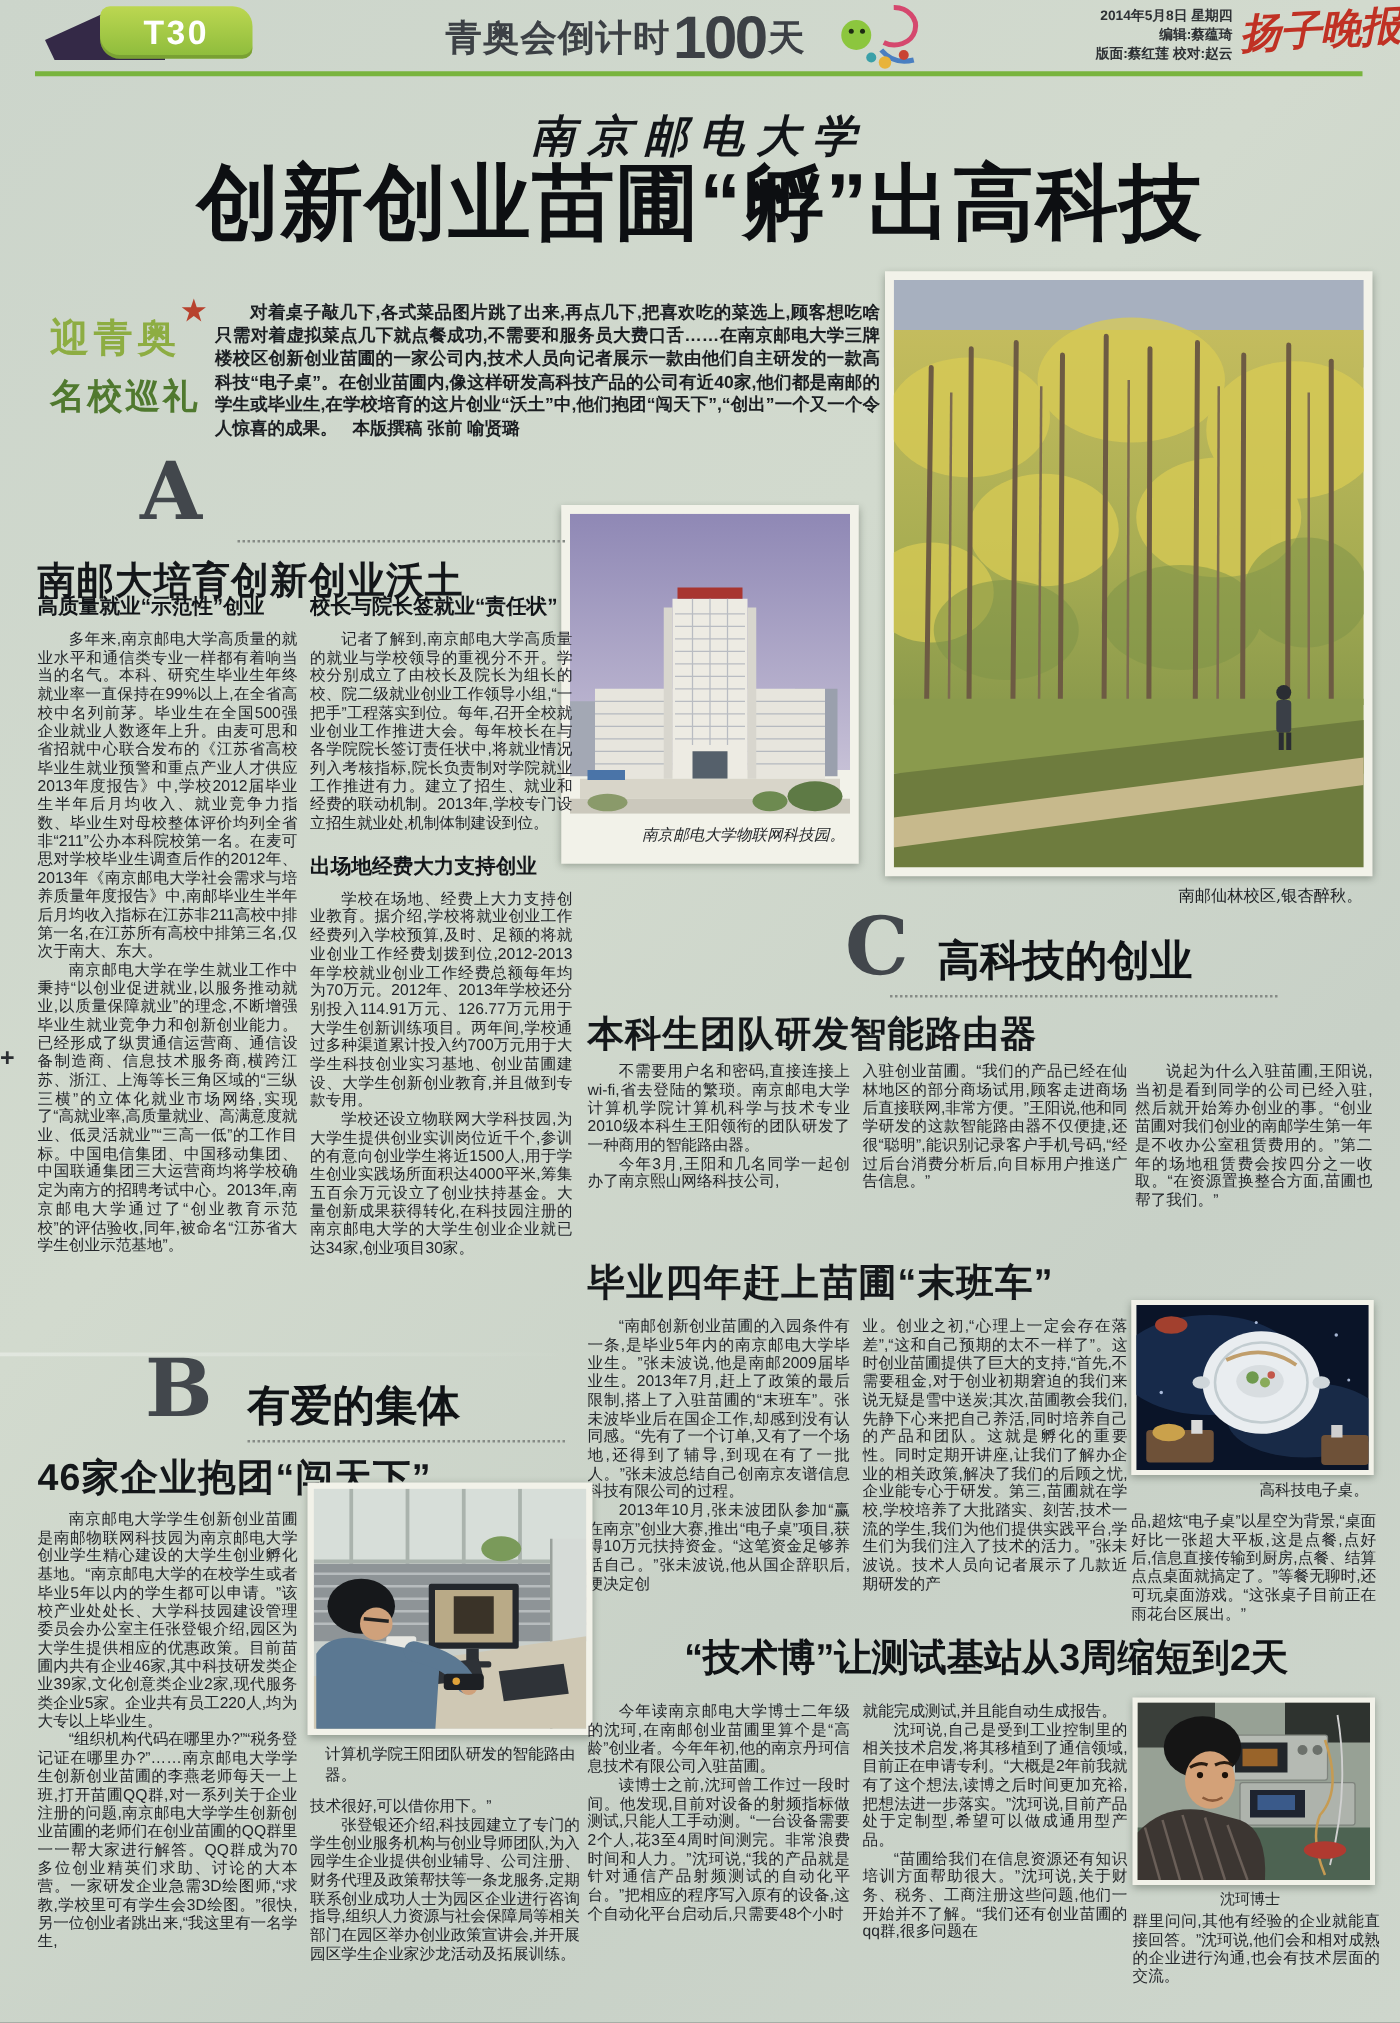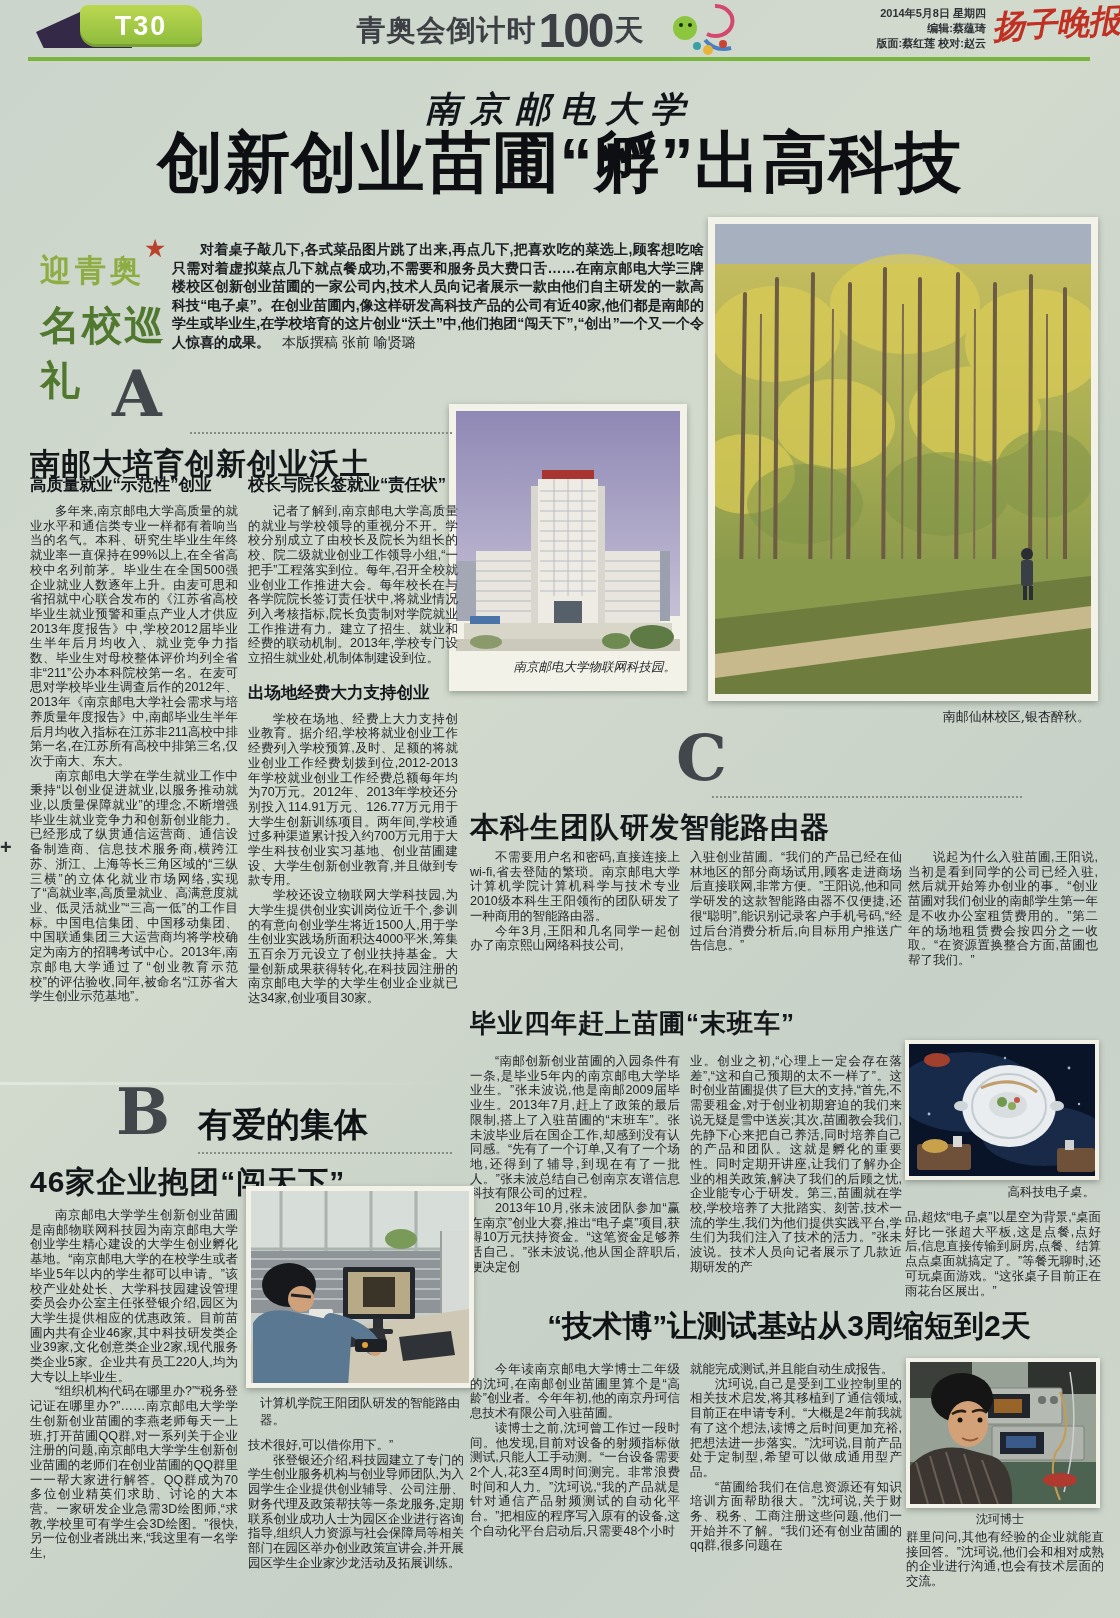--- a/index.html
+++ b/index.html
@@ -33,24 +33,24 @@
   
   .kicker { left:0; top:86px; width:100%; text-align:center; font-size:35px; font-weight:800;
     letter-spacing:10px; color:#121519;font-style:italic; }
   .main-title { left:0; top:118px; width:100%; text-align:center; font-size:66px; font-weight:900;
     letter-spacing:1px; color:#0d0f12; }
 
   
   .series-logo { left:40px; top:250px; width:160px; }
   .sl1 { font-size:31px; font-weight:800; color:#8dad42; letter-spacing:4px; position:relative; display:inline-block; }
   .sl-star { position:absolute; right:-24px; top:-14px; font-size:22px; color:#b8422e; }
-  .sl2 { font-size:40px; font-weight:900; color:#50792f; letter-spacing:2px; margin-top:6px; }
+  .sl2 { font-size:28px; font-weight:900; color:#50792f; letter-spacing:2px; margin-top:6px; }
   .intro-text { left:172px; top:240px; width:532px; font-size:14px; line-height:18.6px;
     text-align:justify; font-weight:600; color:#1b1e22; text-indent:2em; }
-  .byline { font-weight:400; margin-left:12px; white-space:nowrap; }
+  .byline { font-weight:700; margin-left:12px; white-space:nowrap; }
 
   
   .frame { background:#f2f2e9; box-shadow:0 2px 6px rgba(30,40,30,.35); }
   .caption-serif { font-family:"DejaVu Serif",serif; color:#1d2024; }
 
   .photo-building { left:449px; top:404px; width:238px; height:287px; padding:7px;font-style:italic; }
   .building-cap { width:224px; height:22px; font-size:12.5px; text-align:right; padding:4px 4px 0 0; }
   .photo-trees { left:708px; top:217px; width:390px; height:484px; padding:7px; }
   .trees-cap { left:708px; top:708px; width:382px; text-align:right; font-size:13px; }
 
@@ -242,35 +242,36 @@
   </div>
   <div class="abs col" style="left:248px;top:474px;width:210px;height:604px">
     <div class="colhead">校长与院长签就业“责任状”</div>
     <p>记者了解到,南京邮电大学高质量的就业与学校领导的重视分不开。学校分别成立了由校长及院长为组长的校、院二级就业创业工作领导小组,“一把手”工程落实到位。每年,召开全校就业创业工作推进大会。每年校长在与各学院院长签订责任状中,将就业情况列入考核指标,院长负责制对学院就业工作推进有力。建立了招生、就业和经费的联动机制。2013年,学校专门设立招生就业处,机制体制建设到位。</p>
     <div class="colhead mt">出场地经费大力支持创业</div>
     <p>学校在场地、经费上大力支持创业教育。据介绍,学校将就业创业工作经费列入学校预算,及时、足额的将就业创业工作经费划拨到位,2012-2013年学校就业创业工作经费总额每年均为70万元。2012年、2013年学校还分别投入114.91万元、126.77万元用于大学生创新训练项目。两年间,学校通过多种渠道累计投入约700万元用于大学生科技创业实习基地、创业苗圃建设、大学生创新创业教育,并且做到专款专用。</p>
     <p>学校还设立物联网大学科技园,为大学生提供创业实训岗位近千个,参训的有意向创业学生将近1500人,用于学生创业实践场所面积达4000平米,筹集五百余万元设立了创业扶持基金。大量创新成果获得转化,在科技园注册的南京邮电大学的大学生创业企业就已达34家,创业项目30家。</p>
   </div>
 
   <div class="abs big-letter" style="left:676px;top:726px">C</div>
+  <div class="abs sec-title" style="left:750px;top:746px">高科技的创业</div>
   <div class="abs dot-rule" style="left:712px;top:796px;width:310px"></div>
   <div class="abs subhead" style="left:470px;top:808px;font-size:29px">本科生团队研发智能路由器</div>
 
   <div class="abs col" style="left:470px;top:850px;width:210px;height:152px">
     <p>不需要用户名和密码,直接连接上wi-fi,省去登陆的繁琐。南京邮电大学计算机学院计算机科学与技术专业2010级本科生王阳领衔的团队研发了一种商用的智能路由器。</p>
     <p>今年3月,王阳和几名同学一起创办了南京熙山网络科技公司,</p>
   </div>
   <div class="abs col" style="left:690px;top:850px;width:212px;height:152px">
     <p class="cont">入驻创业苗圃。“我们的产品已经在仙林地区的部分商场试用,顾客走进商场后直接联网,非常方便。”王阳说,他和同学研发的这款智能路由器不仅便捷,还很“聪明”,能识别记录客户手机号码,“经过后台消费分析后,向目标用户推送广告信息。”</p>
   </div>
   <div class="abs col" style="left:908px;top:850px;width:190px;height:152px">
     <p>说起为什么入驻苗圃,王阳说,当初是看到同学的公司已经入驻,然后就开始筹办创业的事。“创业苗圃对我们创业的南邮学生第一年是不收办公室租赁费用的。”第二年的场地租赁费会按四分之一收取。“在资源置换整合方面,苗圃也帮了我们。”</p>
   </div>
 
-  <div class="abs subhead" style="left:470px;top:1006px;font-size:26px">毕业四年赶上苗圃“末班车”</div>
+  <div class="abs subhead" style="left:470px;top:1006px;font-size:30px">毕业四年赶上苗圃“末班车”</div>
   <div class="abs col" style="left:470px;top:1054px;width:210px;height:244px">
     <p>“南邮创新创业苗圃的入园条件有一条,是毕业5年内的南京邮电大学毕业生。”张未波说,他是南邮2009届毕业生。2013年7月,赶上了政策的最后限制,搭上了入驻苗圃的“末班车”。张未波毕业后在国企工作,却感到没有认同感。“先有了一个订单,又有了一个场地,还得到了辅导,到现在有了一批人。”张未波总结自己创南京友谱信息科技有限公司的过程。</p>
     <p>2013年10月,张未波团队参加“赢在南京”创业大赛,推出“电子桌”项目,获得10万元扶持资金。“这笔资金足够养活自己。”张未波说,他从国企辞职后,便决定创</p>
   </div>
   <div class="abs col" style="left:690px;top:1054px;width:212px;height:246px">
     <p class="cont">业。创业之初,“心理上一定会存在落差”,“这和自己预期的太不一样了”。这时创业苗圃提供了巨大的支持,“首先,不需要租金,对于创业初期窘迫的我们来说无疑是雪中送炭;其次,苗圃教会我们,先静下心来把自己养活,同时培养自己的产品和团队。这就是孵化的重要性。同时定期开讲座,让我们了解办企业的相关政策,解决了我们的后顾之忧,企业能专心于研发。第三,苗圃就在学校,学校培养了大批踏实、刻苦,技术一流的学生,我们为他们提供实践平台,学生们为我们注入了技术的活力。”张未波说。技术人员向记者展示了几款近期研发的产</p>
   </div>
 
   <div class="abs frame" style="left:905px;top:1040px;width:194px;height:140px;padding:4px">
     <svg width="186" height="132" viewBox="0 0 186 132">

